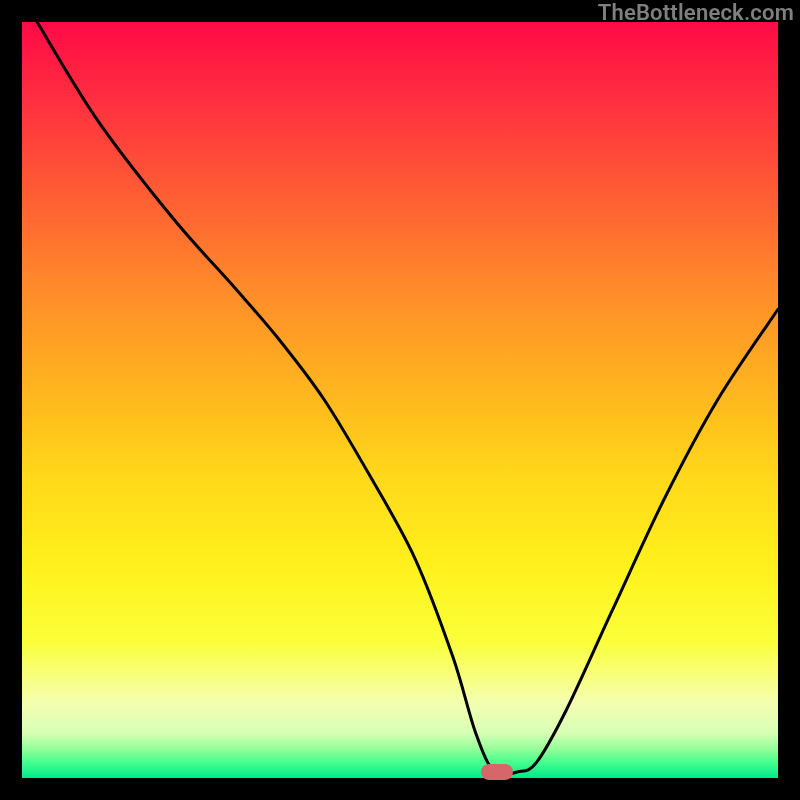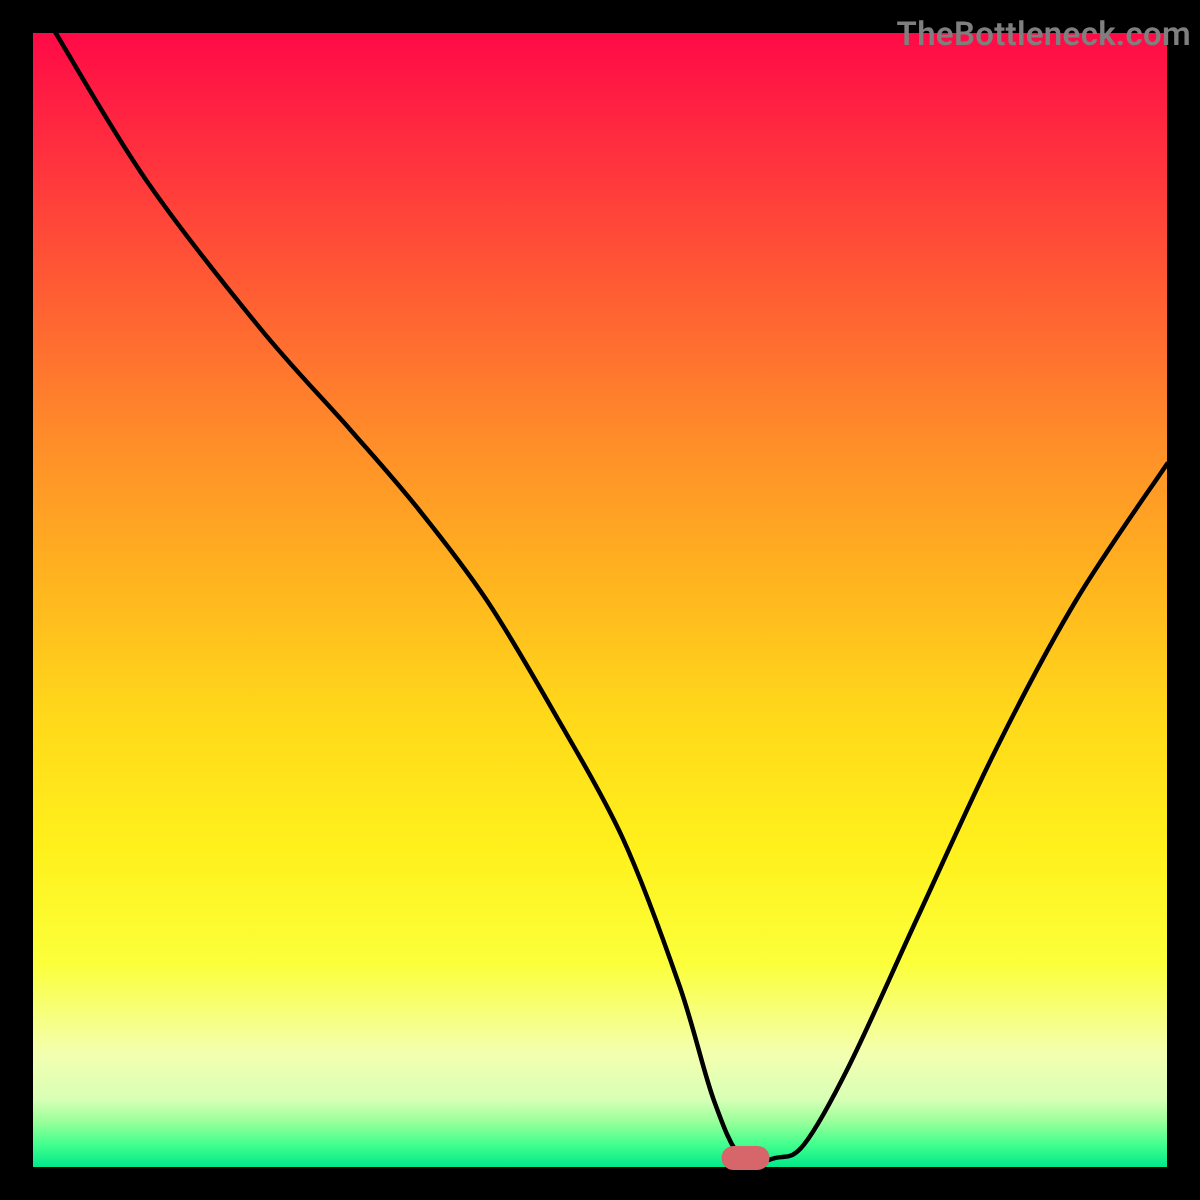--- a/index.html
+++ b/index.html
@@ -32,21 +32,21 @@
     height: 756px;
     overflow: visible;
   }
   .marker {
     position: absolute;
     transform: translate(-50%, -50%);
     border-radius: 999px;
   }
   .watermark {
     position: absolute;
-    top: 13px;
+    top: 2px;
     right: 6px;
     font: 600 22px/1 -apple-system, BlinkMacSystemFont, "Segoe UI", Roboto, Helvetica, Arial, sans-serif;
     letter-spacing: 0.2px;
     margin-left: 44px;
   }
 </style>
 </head>
 <body>
 
 <div class="stage">

